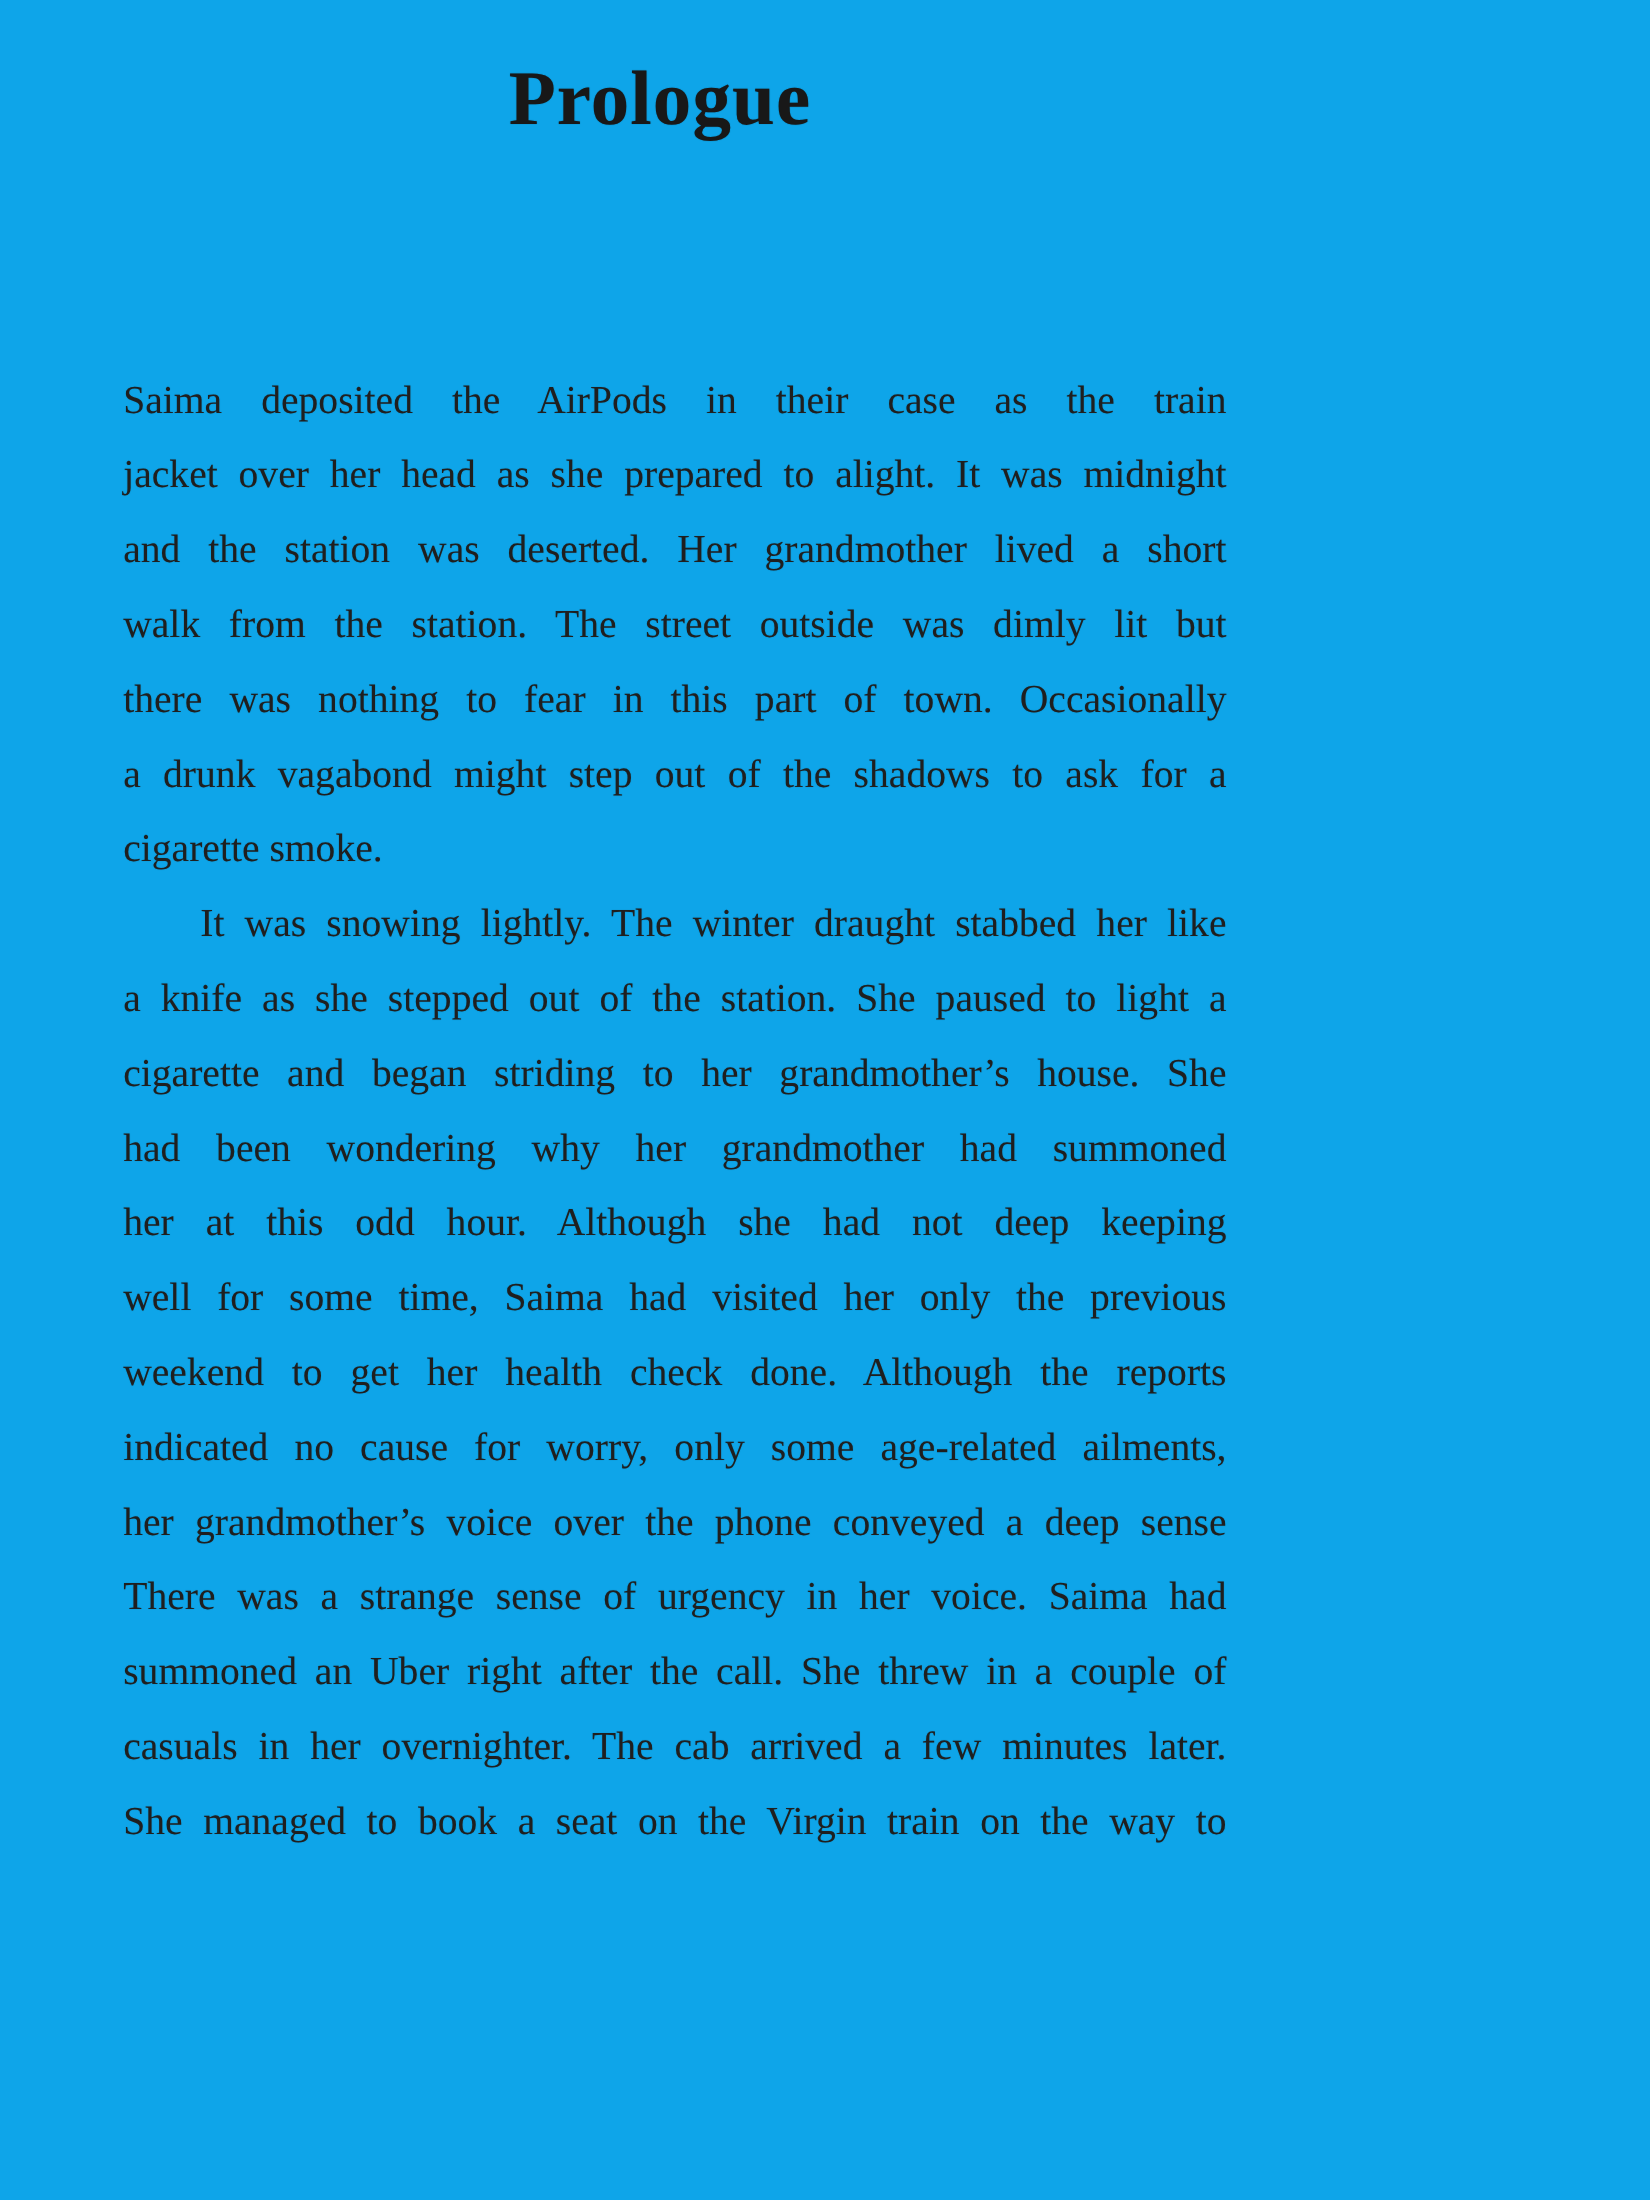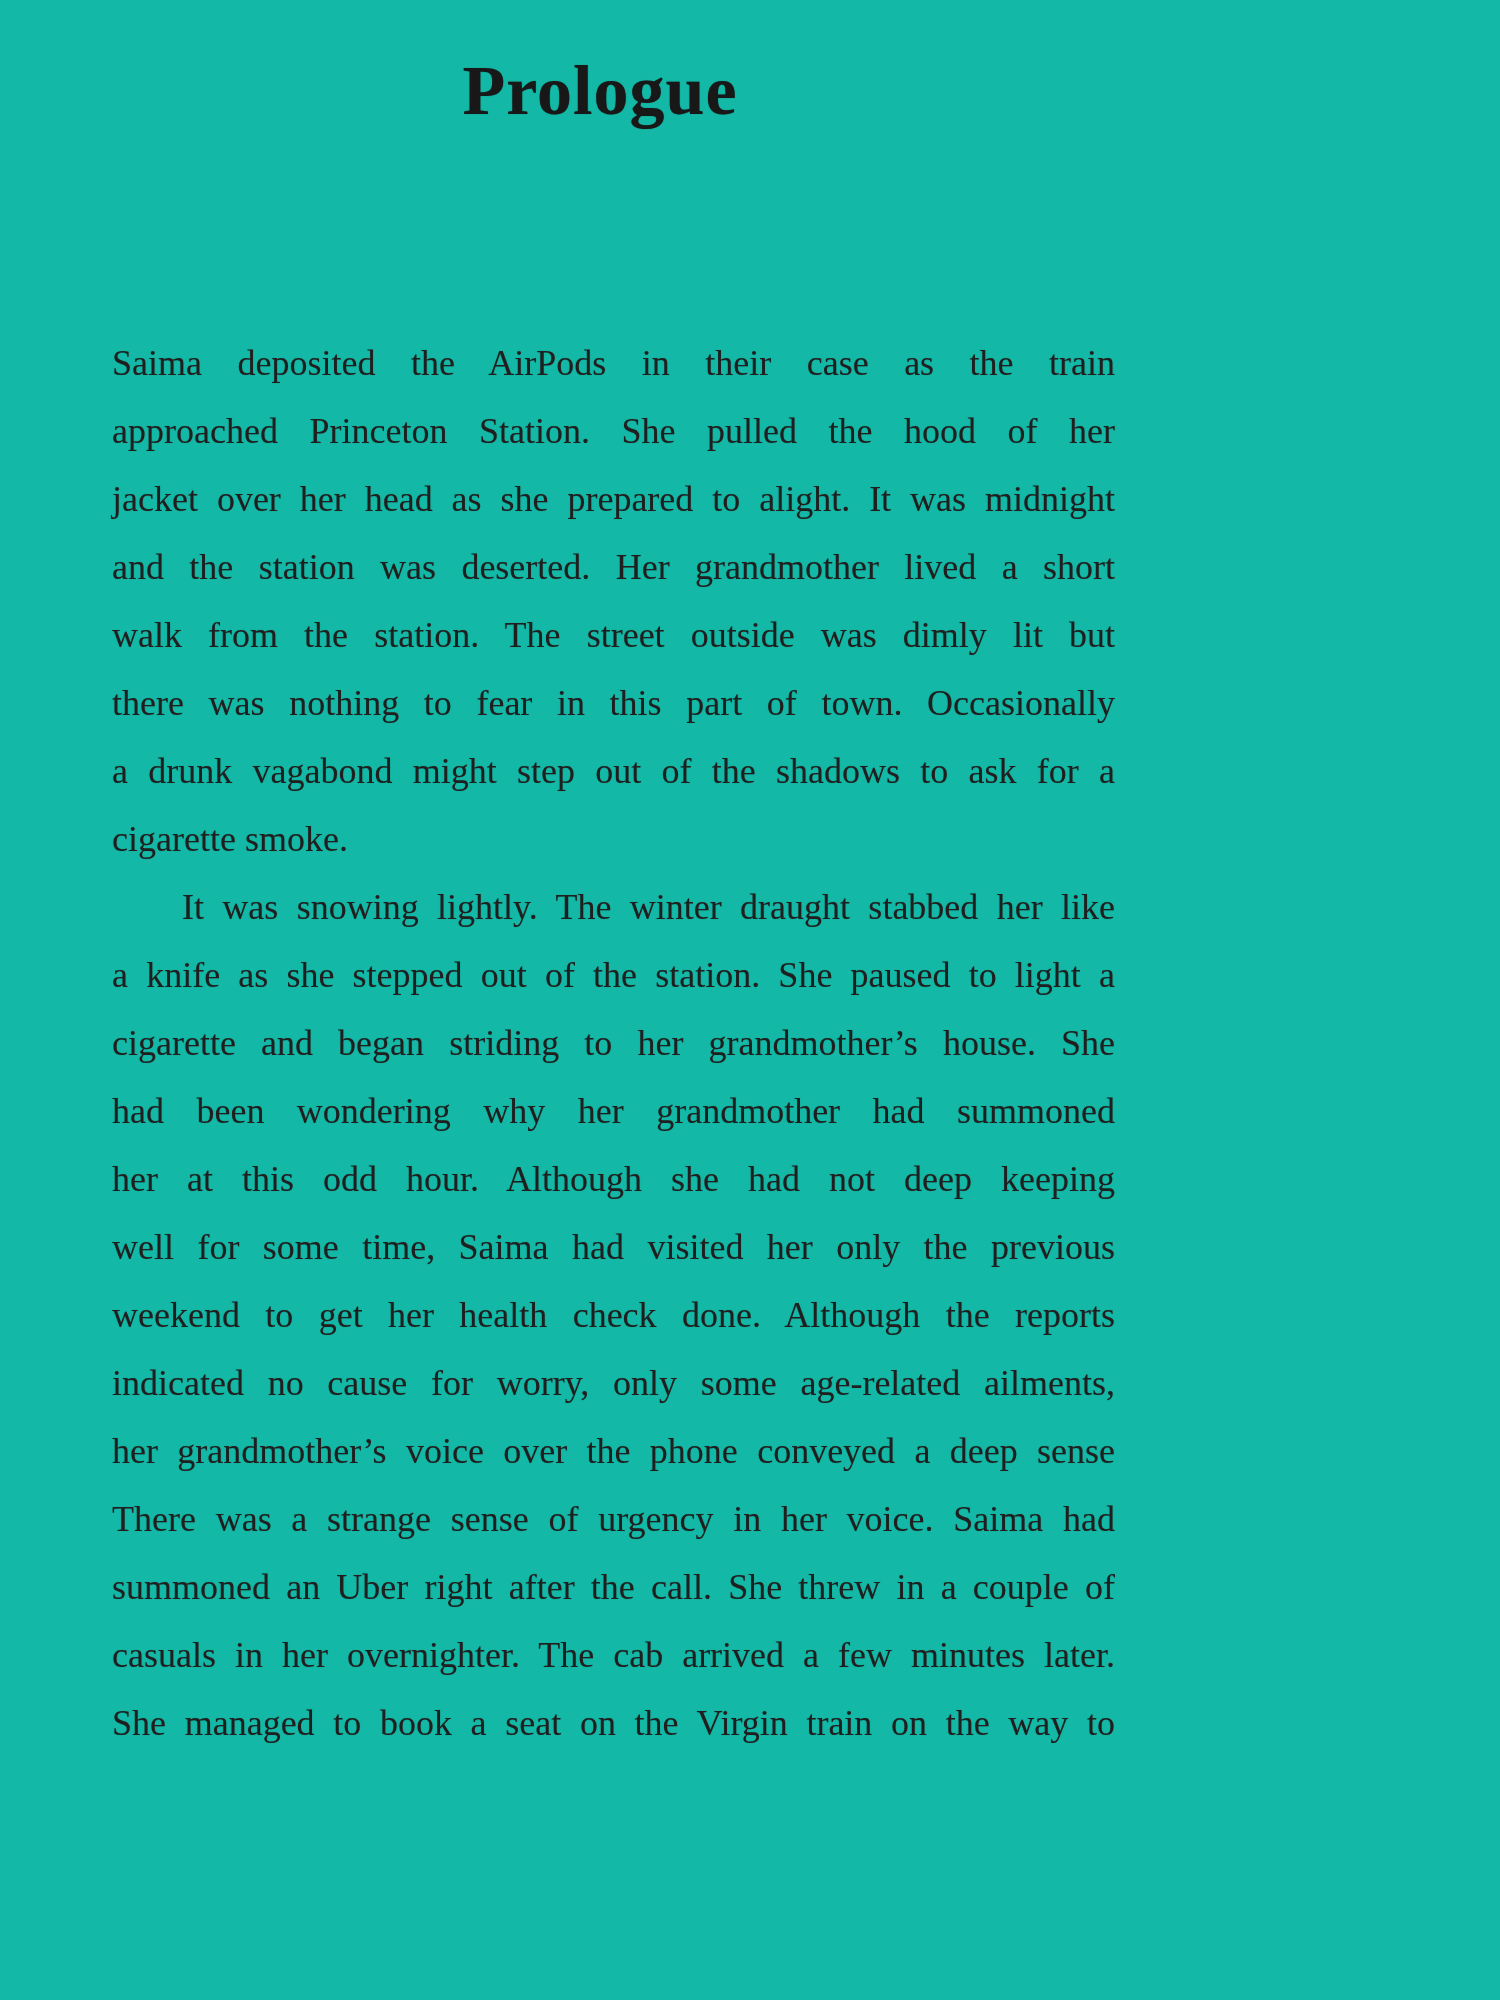--- a/index.html
+++ b/index.html
@@ -3,21 +3,21 @@
 <meta charset="utf-8">
 <style>
   html, body {
     margin: 0;
     padding: 0;
   }
   .page {
     position: relative;
     width: 1500px;
     height: 2000px;
-    background: #14b8a6;
+    background: #0ea5e9;
     overflow: hidden;
     font-family: "Liberation Serif", "DejaVu Serif", serif;
     color: #1f1f1f;
   }
   .content {
     position: absolute;
     top: 0;
     left: 85px;
     width: 1030px;
   }
@@ -55,21 +55,20 @@
 </style>
 </head>
 <body>
 
 <div class="page">
   <div class="content">
     <div class="title">Prologue</div>
     <div class="body-text">
         <div class="paragraph">
           <div class="line">Saima deposited the AirPods in their case as the train</div>
-          <div class="line">approached Princeton Station. She pulled the hood of her</div>
           <div class="line">jacket over her head as she prepared to alight. It was midnight</div>
           <div class="line">and the station was deserted. Her grandmother lived a short</div>
           <div class="line">walk from the station. The street outside was dimly lit but</div>
           <div class="line">there was nothing to fear in this part of town. Occasionally</div>
           <div class="line">a drunk vagabond might step out of the shadows to ask for a</div>
           <div class="line last">cigarette smoke.</div>
         </div>
         <div class="paragraph">
           <div class="line indent">It was snowing lightly. The winter draught stabbed her like</div>
           <div class="line">a knife as she stepped out of the station. She paused to light a</div>

